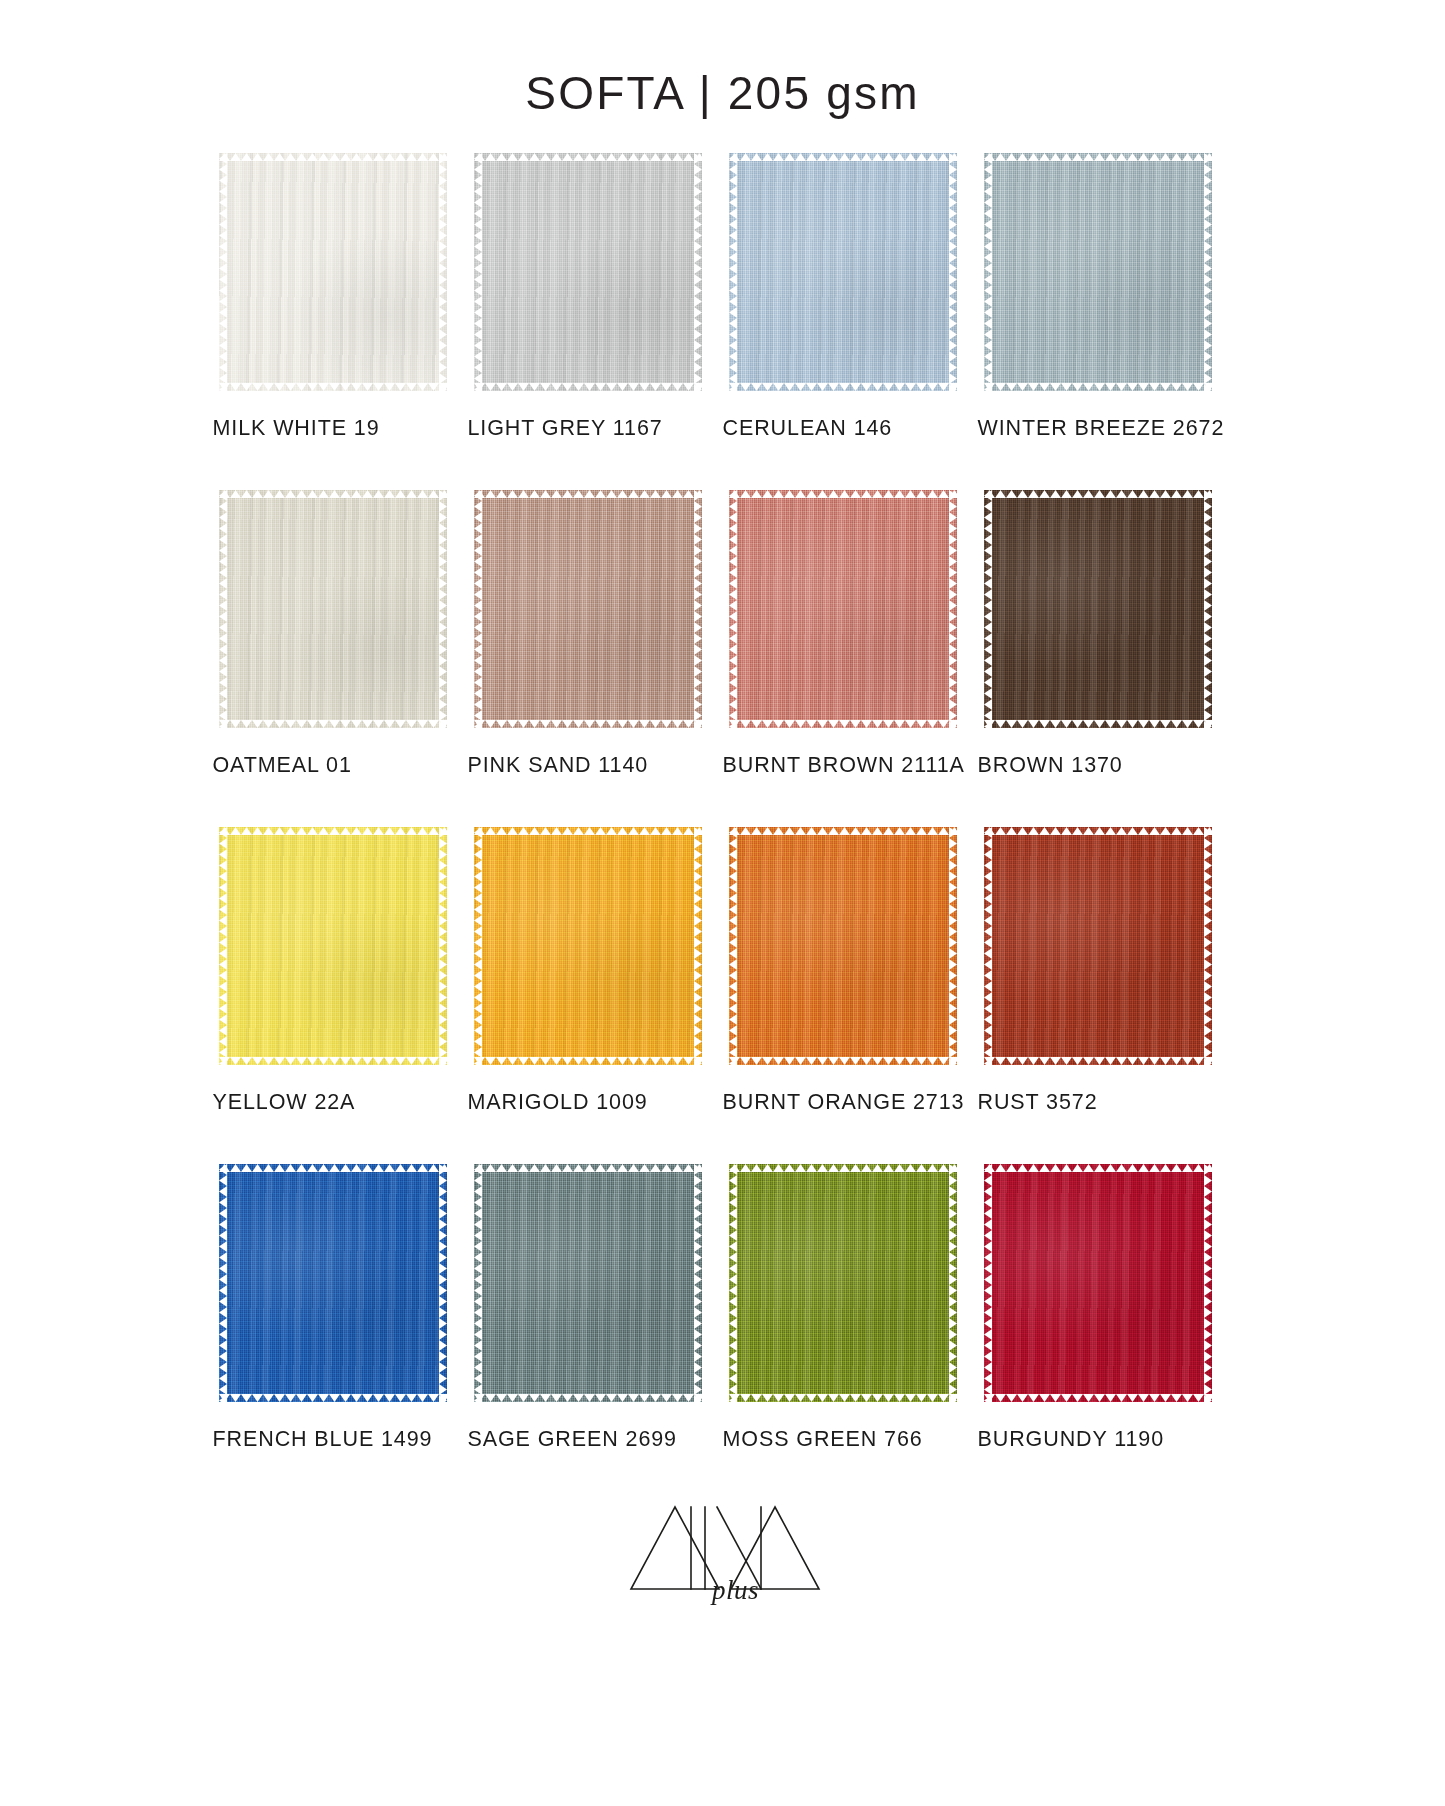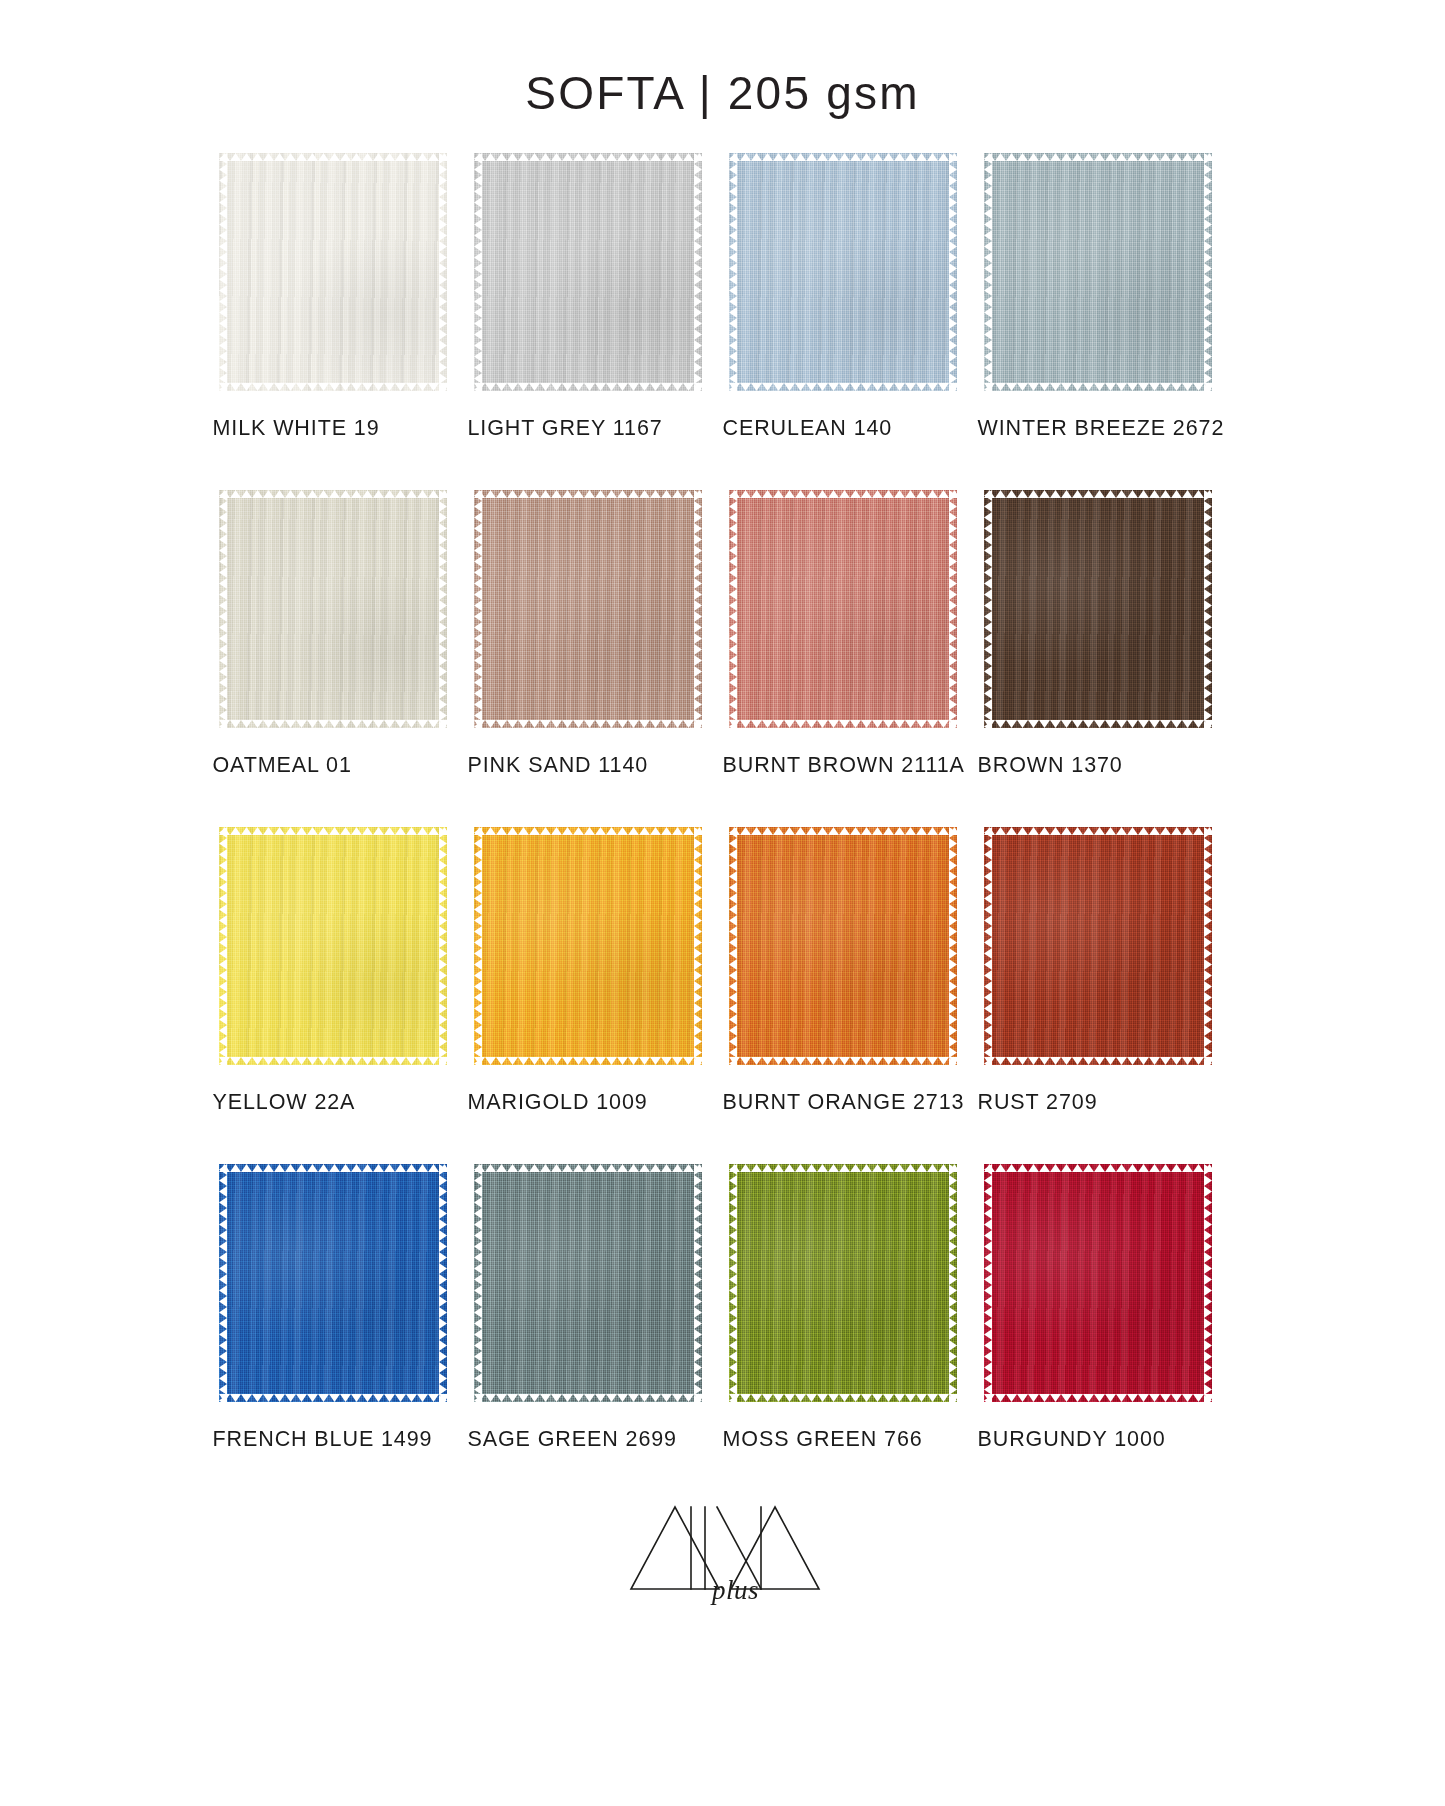--- a/index.html
+++ b/index.html
@@ -238,21 +238,21 @@
               <path d="M9,0 L1,5.5 L9,11 L1,16.5 L9,22 L1,27.5 L9,33 L1,38.5 L9,44 L1,49.5 L9,55 L1,60.5 L9,66 L1,71.5 L9,77 L1,82.5 L9,88 L1,93.5 L9,99 L1,104.5 L9,110 L1,115.5 L9,121 L1,126.5 L9,132 L1,137.5 L9,143 L1,148.5 L9,154 L1,159.5 L9,165 L1,170.5 L9,176 L1,181.5 L9,187 L1,192.5 L9,198 L1,203.5 L9,209 L1,214.5 L9,220 L1,225.5 L9,231 L1,236.5 L9,242 L1,247.5 L9,253 L9,238 Z" fill="#ffffff"></path>
             </svg>
           </div>
           <div class="pink-edge right">
             <svg viewBox="0 0 9 238" preserveAspectRatio="none">
               <path d="M9,0 L1,5.5 L9,11 L1,16.5 L9,22 L1,27.5 L9,33 L1,38.5 L9,44 L1,49.5 L9,55 L1,60.5 L9,66 L1,71.5 L9,77 L1,82.5 L9,88 L1,93.5 L9,99 L1,104.5 L9,110 L1,115.5 L9,121 L1,126.5 L9,132 L1,137.5 L9,143 L1,148.5 L9,154 L1,159.5 L9,165 L1,170.5 L9,176 L1,181.5 L9,187 L1,192.5 L9,198 L1,203.5 L9,209 L1,214.5 L9,220 L1,225.5 L9,231 L1,236.5 L9,242 L1,247.5 L9,253 L9,238 Z" fill="#ffffff"></path>
             </svg>
           </div>
         </div>
       </div>
-      <div class="swatch-label">CERULEAN 140</div>
+      <div class="swatch-label">CERULEAN 146</div>
     </div>
     <div class="swatch-cell">
       <div class="swatch-shell">
         <div class="swatch">
           <div class="swatch-fill" style="background-color:#9fb2b8"></div>
           <div class="pink-edge top">
             <svg viewBox="0 0 228 9" preserveAspectRatio="none">
               <path d="M0,9 L5.5,1 L11,9 L16.5,1 L22,9 L27.5,1 L33,9 L38.5,1 L44,9 L49.5,1 L55,9 L60.5,1 L66,9 L71.5,1 L77,9 L82.5,1 L88,9 L93.5,1 L99,9 L104.5,1 L110,9 L115.5,1 L121,9 L126.5,1 L132,9 L137.5,1 L143,9 L148.5,1 L154,9 L159.5,1 L165,9 L170.5,1 L176,9 L181.5,1 L187,9 L192.5,1 L198,9 L203.5,1 L209,9 L214.5,1 L220,9 L225.5,1 L231,9 L236.5,1 L242,9 L228,9 Z" fill="#ffffff"></path>
             </svg>
           </div>
@@ -490,21 +490,21 @@
               <path d="M9,0 L1,5.5 L9,11 L1,16.5 L9,22 L1,27.5 L9,33 L1,38.5 L9,44 L1,49.5 L9,55 L1,60.5 L9,66 L1,71.5 L9,77 L1,82.5 L9,88 L1,93.5 L9,99 L1,104.5 L9,110 L1,115.5 L9,121 L1,126.5 L9,132 L1,137.5 L9,143 L1,148.5 L9,154 L1,159.5 L9,165 L1,170.5 L9,176 L1,181.5 L9,187 L1,192.5 L9,198 L1,203.5 L9,209 L1,214.5 L9,220 L1,225.5 L9,231 L1,236.5 L9,242 L1,247.5 L9,253 L9,238 Z" fill="#ffffff"></path>
             </svg>
           </div>
           <div class="pink-edge right">
             <svg viewBox="0 0 9 238" preserveAspectRatio="none">
               <path d="M9,0 L1,5.5 L9,11 L1,16.5 L9,22 L1,27.5 L9,33 L1,38.5 L9,44 L1,49.5 L9,55 L1,60.5 L9,66 L1,71.5 L9,77 L1,82.5 L9,88 L1,93.5 L9,99 L1,104.5 L9,110 L1,115.5 L9,121 L1,126.5 L9,132 L1,137.5 L9,143 L1,148.5 L9,154 L1,159.5 L9,165 L1,170.5 L9,176 L1,181.5 L9,187 L1,192.5 L9,198 L1,203.5 L9,209 L1,214.5 L9,220 L1,225.5 L9,231 L1,236.5 L9,242 L1,247.5 L9,253 L9,238 Z" fill="#ffffff"></path>
             </svg>
           </div>
         </div>
       </div>
-      <div class="swatch-label">RUST 2709</div>
+      <div class="swatch-label">RUST 3572</div>
     </div>
     <div class="swatch-cell">
       <div class="swatch-shell">
         <div class="swatch">
           <div class="swatch-fill" style="background-color:#1e56a8"></div>
           <div class="pink-edge top">
             <svg viewBox="0 0 228 9" preserveAspectRatio="none">
               <path d="M0,9 L5.5,1 L11,9 L16.5,1 L22,9 L27.5,1 L33,9 L38.5,1 L44,9 L49.5,1 L55,9 L60.5,1 L66,9 L71.5,1 L77,9 L82.5,1 L88,9 L93.5,1 L99,9 L104.5,1 L110,9 L115.5,1 L121,9 L126.5,1 L132,9 L137.5,1 L143,9 L148.5,1 L154,9 L159.5,1 L165,9 L170.5,1 L176,9 L181.5,1 L187,9 L192.5,1 L198,9 L203.5,1 L209,9 L214.5,1 L220,9 L225.5,1 L231,9 L236.5,1 L242,9 L228,9 Z" fill="#ffffff"></path>
             </svg>
           </div>
@@ -602,21 +602,21 @@
               <path d="M9,0 L1,5.5 L9,11 L1,16.5 L9,22 L1,27.5 L9,33 L1,38.5 L9,44 L1,49.5 L9,55 L1,60.5 L9,66 L1,71.5 L9,77 L1,82.5 L9,88 L1,93.5 L9,99 L1,104.5 L9,110 L1,115.5 L9,121 L1,126.5 L9,132 L1,137.5 L9,143 L1,148.5 L9,154 L1,159.5 L9,165 L1,170.5 L9,176 L1,181.5 L9,187 L1,192.5 L9,198 L1,203.5 L9,209 L1,214.5 L9,220 L1,225.5 L9,231 L1,236.5 L9,242 L1,247.5 L9,253 L9,238 Z" fill="#ffffff"></path>
             </svg>
           </div>
           <div class="pink-edge right">
             <svg viewBox="0 0 9 238" preserveAspectRatio="none">
               <path d="M9,0 L1,5.5 L9,11 L1,16.5 L9,22 L1,27.5 L9,33 L1,38.5 L9,44 L1,49.5 L9,55 L1,60.5 L9,66 L1,71.5 L9,77 L1,82.5 L9,88 L1,93.5 L9,99 L1,104.5 L9,110 L1,115.5 L9,121 L1,126.5 L9,132 L1,137.5 L9,143 L1,148.5 L9,154 L1,159.5 L9,165 L1,170.5 L9,176 L1,181.5 L9,187 L1,192.5 L9,198 L1,203.5 L9,209 L1,214.5 L9,220 L1,225.5 L9,231 L1,236.5 L9,242 L1,247.5 L9,253 L9,238 Z" fill="#ffffff"></path>
             </svg>
           </div>
         </div>
       </div>
-      <div class="swatch-label">BURGUNDY 1000</div>
+      <div class="swatch-label">BURGUNDY 1190</div>
     </div>
   </div>
 
 <div class="footer-logo">
   <svg class="logo-mark" width="192" height="96" viewBox="0 0 192 96" aria-hidden="true">
     <g fill="none" stroke="#1d1d1b" stroke-width="1.6" stroke-linecap="square">
 
       <path d="M46 2 L2 84 L90 84 Z" fill="none"></path>
 
       <line x1="62" y1="2" x2="62" y2="84"></line>

